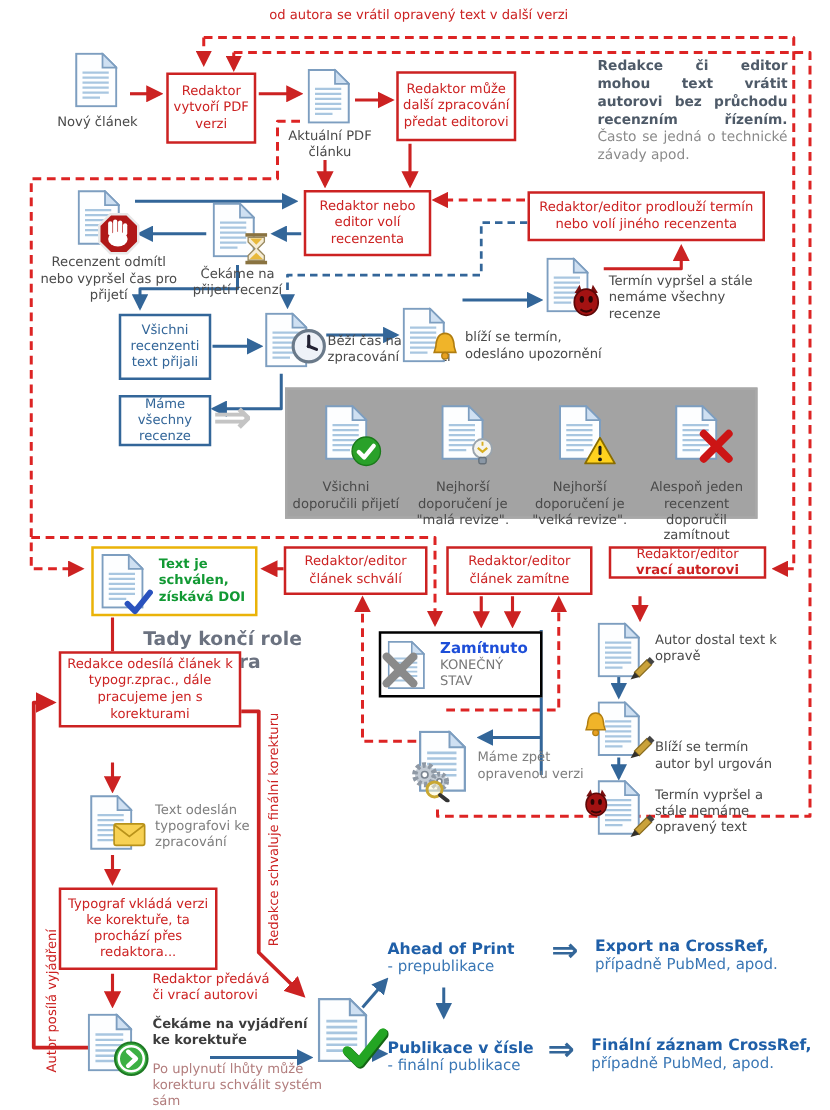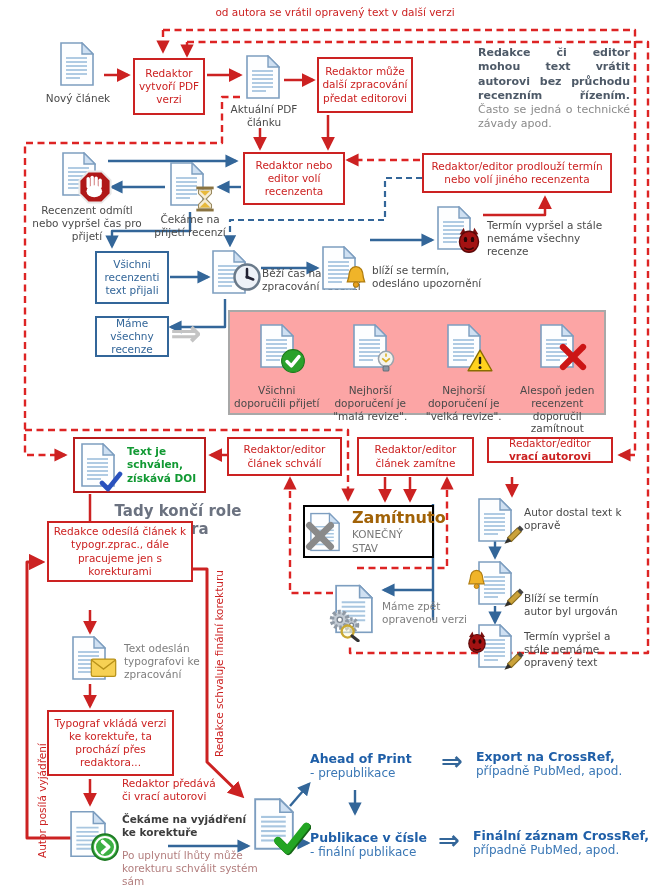--- a/index.html
+++ b/index.html
@@ -8,40 +8,40 @@
   #lines{position:absolute;left:0;top:0;z-index:0}
   .r{stroke:#cc2222;stroke-width:2.5;fill:none;stroke-linejoin:round}
   .rt{stroke:#cc2222;stroke-width:3;fill:none;stroke-linejoin:round}
   .b{stroke:#336699;stroke-width:2.4;fill:none;stroke-linejoin:round}
   .rd{stroke:#dd2424;stroke-width:2.4;fill:none;stroke-dasharray:7 4.5;stroke-linejoin:round}
   .bd{stroke:#336699;stroke-width:2.2;fill:none;stroke-dasharray:6 4;stroke-linejoin:round}
   .box{position:absolute;z-index:2;display:flex;align-items:center;justify-content:center;
        text-align:center;background:#fff;font-size:10.5px;line-height:1.25;padding:3px;box-sizing:border-box}
   .red-box{border:2px solid #cc2222;color:#cc2222}
   .blue-box{border:2px solid #336699;color:#336699}
-  .green-box{border:2px solid #b91c1c}
+  .green-box{border:2px solid #eab308}
   .black-box{border:2.5px solid #000}
   .lbl{position:absolute;z-index:2;font-size:10.5px;line-height:1.22;text-align:center;color:#4a4a4a}
   .left{text-align:left}
   .gray{color:#7e7e7e}
   .red-lbl{color:#cc2222}
   .boldlbl{font-weight:bold;color:#3c3c3c}
   .jnote{position:absolute;z-index:2;font-size:11px;line-height:1.3;text-align:justify;color:#8a8a8a}
   .jnote b{color:#4e5a68}
   .vert{position:absolute;z-index:2;transform:rotate(-90deg);transform-origin:0 0;
         font-size:10.5px;color:#cc2222;white-space:nowrap}
   .doc{position:absolute;z-index:2;width:34px;height:44px}
   .doc svg.page{width:100%;height:100%;display:block}
   .badge{position:absolute;z-index:3}
   .badge svg{display:block;width:100%;height:100%}
   .bigarrow{position:absolute;z-index:2;font-weight:bold;color:#336699;font-size:26px;line-height:1}
   .grayarrow{position:absolute;z-index:1;font-weight:bold;color:#c4c4c4;font-size:38px;line-height:1}
   .pubt{position:absolute;z-index:2;font-size:12px;line-height:1.2;color:#3a77b5}
   .pubt b{color:#1f5fa8}
-  .outbox{position:absolute;z-index:1;border:2px solid #a8a8a8;background:#fca5a5;display:flex;
+  .outbox{position:absolute;z-index:1;border:2px solid #a8a8a8;background:#a3a3a3;display:flex;
           justify-content:space-around;align-items:flex-start;padding-top:12px;box-sizing:border-box}
   .outcell{width:92px;display:flex;flex-direction:column;align-items:center}
   .outcell .dwrap{position:relative;width:34px;height:44px;margin-bottom:14px}
   .outcell .lbl2{font-size:10.5px;line-height:1.22;text-align:center;color:#4a4a4a;margin-top:2px}
 </style>
 </head>
 <body>
 
 <div id="stage">
 
@@ -376,21 +376,21 @@
     <svg class="page" width="30" height="40" viewBox="0 0 34 44">
           <use href="#sym-doc"></use>
         </svg>
     <span class="badge" style="left:-6px;top:8px;width:32px;height:32px">
           <svg viewBox="0 0 24 24">
             <use href="#sym-grayx"></use>
           </svg>
         </span>
   </span>
   <span style="margin-left:12px;text-align:left">
-    <span style="display:block;font-weight:bold;color:#a16207;font-size:16px">Zamítnuto</span>
+    <span style="display:block;font-weight:bold;color:#1d4ed8;font-size:12px">Zamítnuto</span>
     <span style="display:block;color:#777;font-size:10.5px;width:62px">KONEČNÝ STAV</span>
   </span>
 </div>
 
 <div class="doc" style="left:478px;top:498px">
   <svg class="page">
         <use href="#sym-doc"></use>
       </svg>
   <span class="badge" style="right:-13px;bottom:-6px;width:26px;height:26px">
         <svg viewBox="0 0 24 24">

